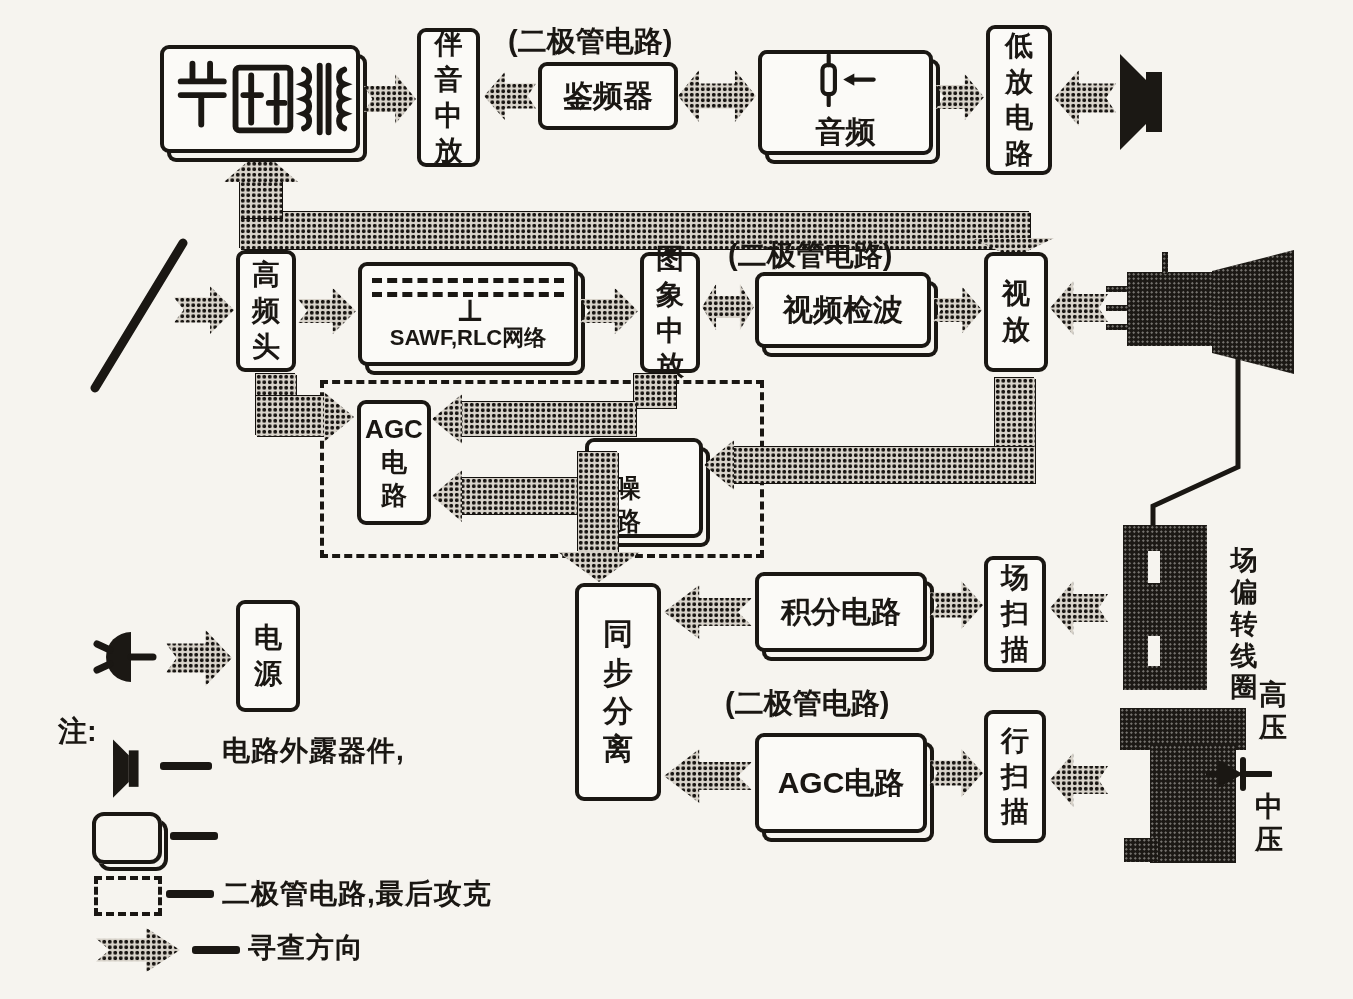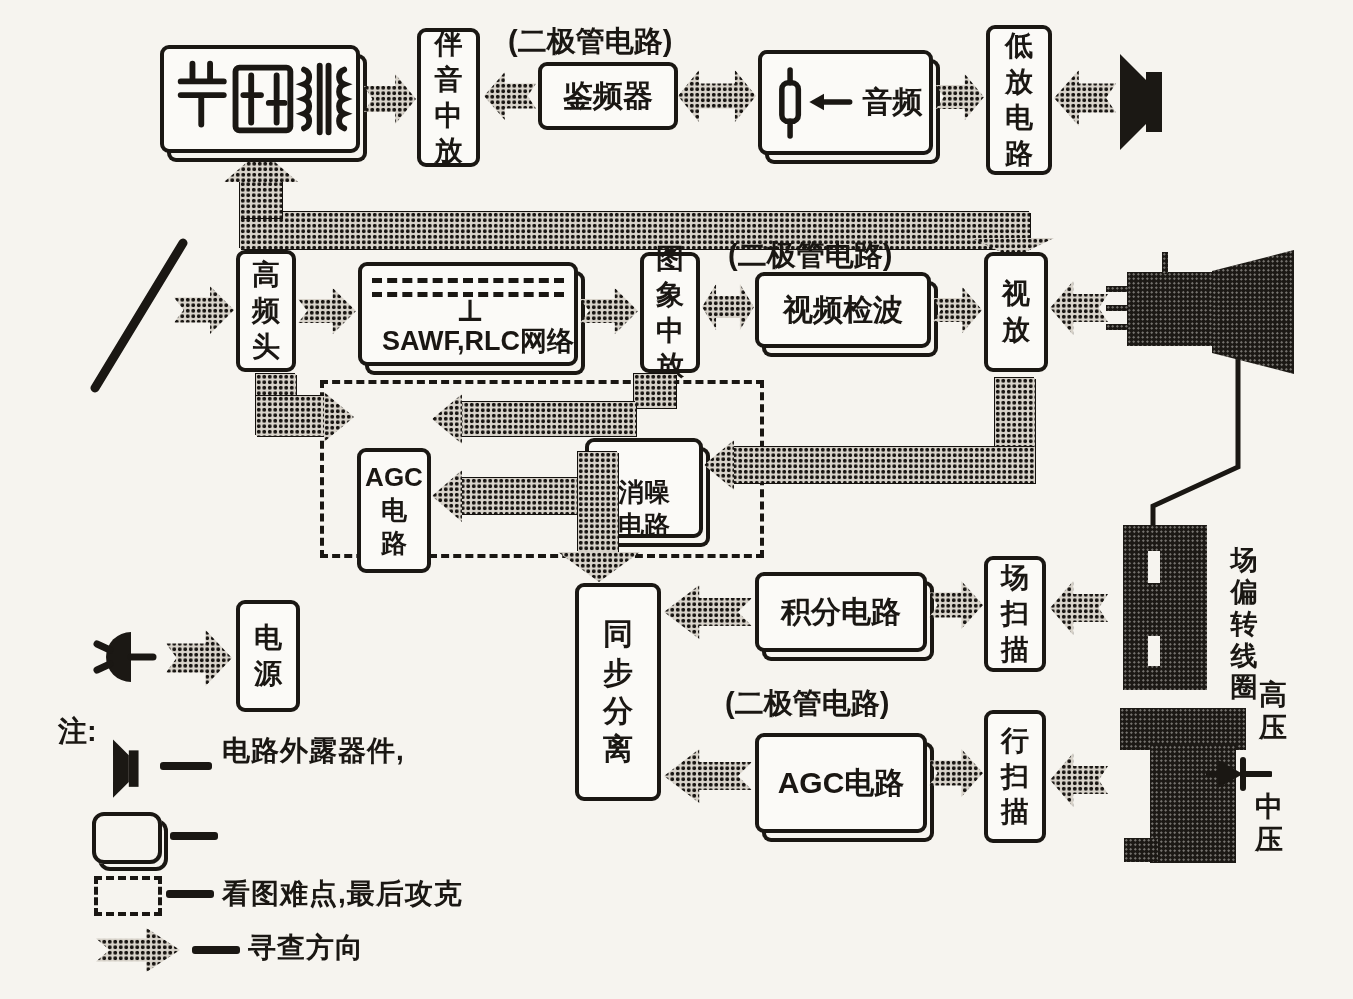--- a/index.html
+++ b/index.html
@@ -13,21 +13,21 @@
     overflow:hidden;
   }
   .abs{position:absolute;}
   
   .bx{
     position:absolute;border:4px solid var(--ink);border-radius:9px;background:#fbfaf7;
     display:flex;align-items:center;justify-content:center;text-align:center;
     font-weight:bold;white-space:pre-line;line-height:1.28;box-sizing:border-box;
   }
   
-  .dbl{box-shadow:7px 9px 0 -4px var(--paper),7px 9px 0 0 var(--ink);}
+  .dbl{box-shadow:7px 9px 0 -4px var(--paper),7px 9px 0 0 var(--ink);flex-direction:column;}
   .f30{font-size:30px;}
   .f28{font-size:28px;}
   .f26{font-size:26px;}
   
   .ht{
     position:absolute;
     background-image:radial-gradient(circle,#181512 1.7px,transparent 2.15px);
     background-size:5.5px 5.5px;background-color:#d9d4cb;
     filter:drop-shadow(1px 1px 0 #14110e) drop-shadow(-1px -1px 0 #14110e);
   }
@@ -109,21 +109,21 @@
 
   <div class="ht ar-r" style="left:174px;top:286px;width:60px;height:48px;"></div>
   <div class="bx f28" style="left:236px;top:250px;width:60px;height:122px;">高
 频
 头</div>
   <div class="ht ar-r" style="left:298px;top:288px;width:58px;height:46px;"></div>
   <div class="bx dbl" style="left:358px;top:262px;width:220px;height:104px;">
     <div class="abs" style="left:10px;top:12px;width:192px;border-top:5px dashed var(--ink);"></div>
     <div class="abs" style="left:10px;top:26px;width:192px;border-top:5px dashed var(--ink);"></div>
     <div class="abs" style="left:88px;top:26px;width:40px;font-size:30px;font-weight:bold;">⊥</div>
-    <div class="abs" style="left:0;top:58px;width:212px;font-size:27px;font-weight:bold;text-align:right;">SAWF,RLC网络</div>
+    <div class="abs" style="left:0;top:58px;width:212px;font-size:22px;font-weight:bold;text-align:center;">SAWF,RLC网络</div>
   </div>
   <div class="ht ar-r" style="left:580px;top:288px;width:58px;height:46px;"></div>
   <div class="bx f28" style="left:640px;top:252px;width:60px;height:121px;">图
 象
 中
 放</div>
   <div class="ht ar-lr" style="left:702px;top:284px;width:52px;height:46px;"></div>
   <div class="lbl" style="left:728px;top:236px;width:250px;font-size:29px;">(二极管电路)</div>
   <div class="bx dbl f30" style="left:755px;top:272px;width:176px;height:76px;">视频检波</div>
   <div class="ht ar-r" style="left:933px;top:287px;width:49px;height:46px;"></div>
@@ -136,21 +136,21 @@
   <div class="ink" style="left:1106px;top:286px;width:22px;height:6px;"></div>
   <div class="ink" style="left:1106px;top:305px;width:22px;height:6px;"></div>
   <div class="ink" style="left:1106px;top:324px;width:22px;height:6px;"></div>
   <div class="ink" style="left:1162px;top:252px;width:6px;height:22px;"></div>
 
   <div class="abs" style="left:320px;top:380px;width:436px;height:170px;border:4px dashed var(--ink);"></div>
 
   <div class="ht" style="left:256px;top:374px;width:40px;height:40px;"></div>
   <div class="ht" style="left:256px;top:396px;width:70px;height:40px;"></div>
   <div class="ht hd-r" style="left:324px;top:392px;width:30px;height:50px;"></div>
-  <div class="bx f26" style="left:357px;top:400px;width:74px;height:125px;margin-top:48px;">AGC
+  <div class="bx f26" style="left:357px;top:400px;width:74px;height:125px;">AGC
 电
 路</div>
 
   <div class="ht" style="left:634px;top:374px;width:42px;height:34px;"></div>
   <div class="ht" style="left:458px;top:402px;width:178px;height:34px;"></div>
   <div class="ht hd-l" style="left:432px;top:394px;width:30px;height:50px;"></div>
 
   <div class="bx dbl f26" style="left:585px;top:438px;width:118px;height:100px;padding-top:34px;align-items:flex-start;">消噪
 电路</div>
 
@@ -232,21 +232,21 @@
   <div class="legend-text" style="left:222px;top:733px;width:360px;">
     <div>电路外露器件,</div>
   </div>
 
   <div class="abs" style="left:92px;top:812px;width:62px;height:44px;border:4px solid var(--ink);border-radius:12px;box-shadow:6px 7px 0 -4px var(--paper),6px 7px 0 0 var(--ink);"></div>
   <div class="dashbar" style="left:170px;top:832px;width:48px;height:8px;"></div>
 
   <div class="abs" style="left:94px;top:876px;width:60px;height:32px;border:4px dashed var(--ink);"></div>
   <div class="dashbar" style="left:166px;top:890px;width:48px;height:8px;"></div>
   <div class="legend-text" style="left:222px;top:876px;width:420px;">
-    <div>看图难点,最后攻克</div>
+    <div>二极管电路,最后攻克</div>
   </div>
 
   <div class="ht ar-r" style="left:96px;top:928px;width:84px;height:44px;"></div>
   <div class="dashbar" style="left:192px;top:946px;width:48px;height:8px;"></div>
   <div class="legend-text" style="left:248px;top:930px;width:300px;">
     <div>寻查方向</div>
   </div>
 
 </div>
 

